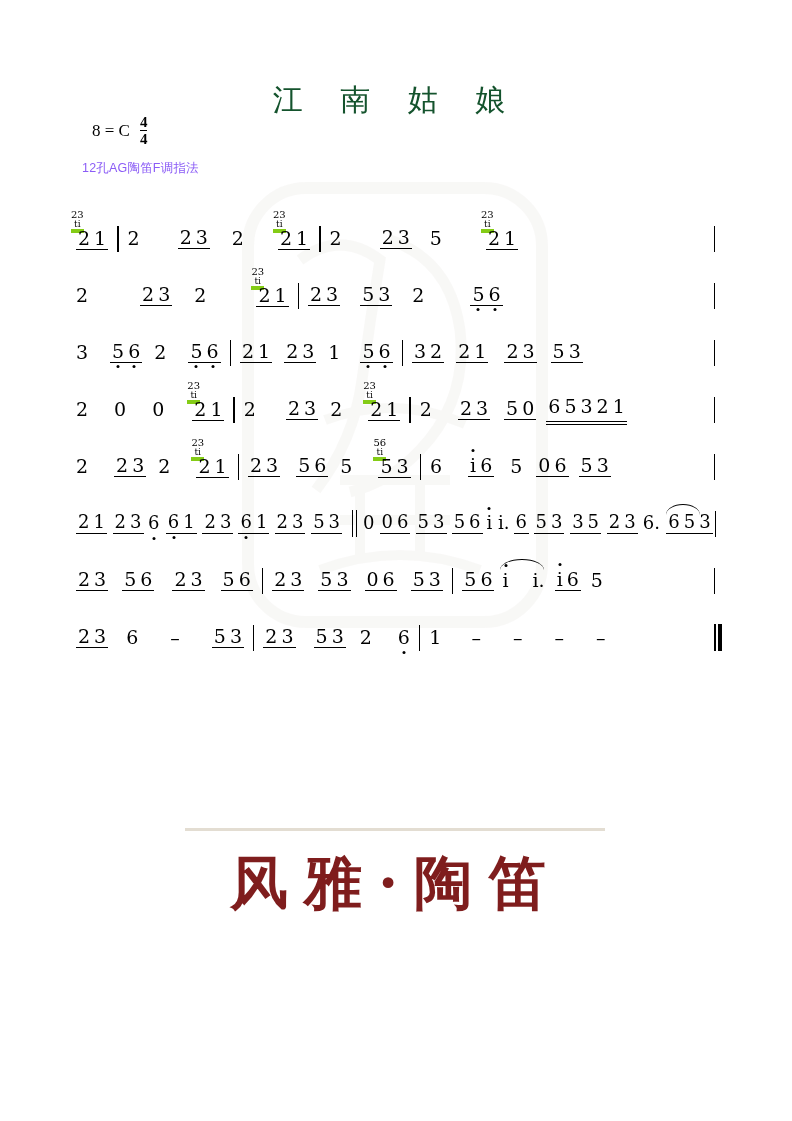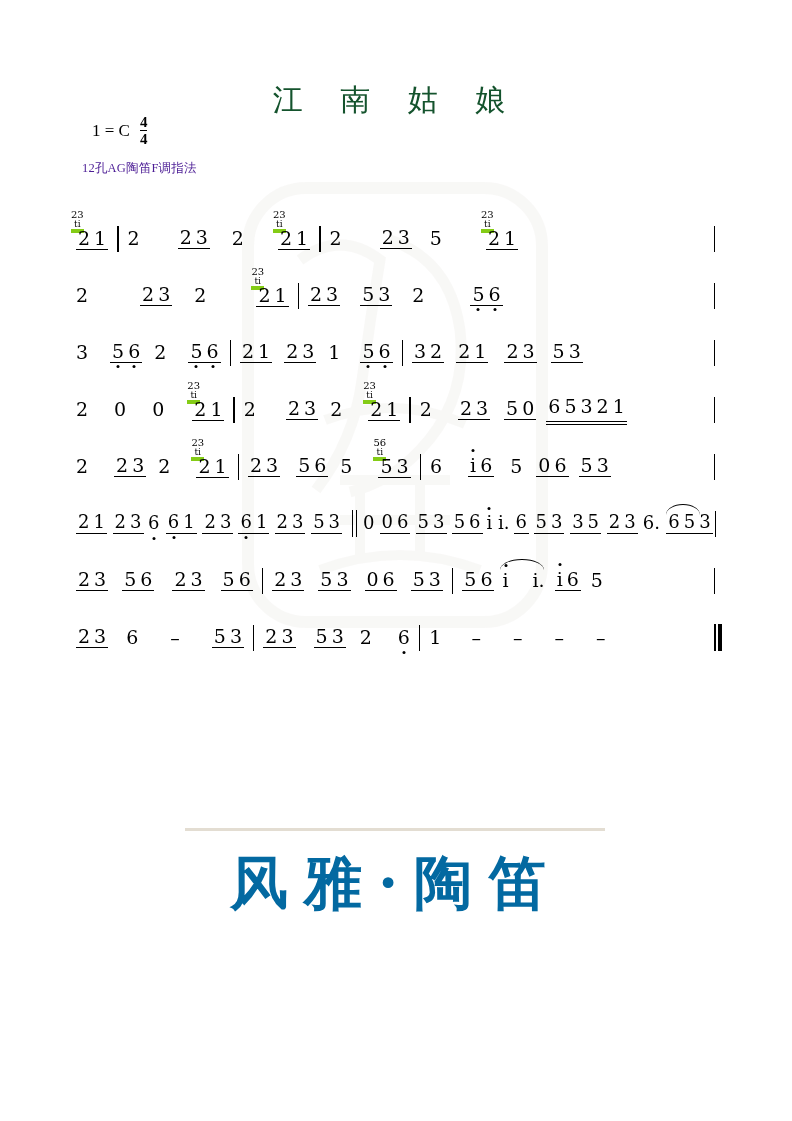--- a/index.html
+++ b/index.html
@@ -45,21 +45,21 @@
     background:#e3ddd2;
     pointer-events:none;
   }
   .wm-cn{
     position:absolute;
     left:0;right:0; top:845px;
     text-align:center;
     font-family:"DejaVu Serif", serif;
     font-size:58px;
     letter-spacing:16px;
-    color:#0369a1;
+    color:#7f1d1d;
     font-weight:700;
     pointer-events:none;
     user-select:none;
   }
 
   
   .title{
     position:absolute;
     left:0;right:0;top:58px;
     text-align:center;
@@ -88,23 +88,23 @@
     line-height:1.0;
     font-size:15px;
     font-weight:bold;
     margin-left:4px;
   }
   .timesig .num{display:block;}
   .timesig .den{display:block;border-top:1.3px solid #000;padding-top:1px;}
   .fingering{
     position:absolute;
     left:82px; top:160px;
-    font-family:Liberation Serif, serif;
+    font-family:Liberation Sans, sans-serif;
     font-size:12.5px;
-    color:#4c1d95;
+    color:#8b5cf6;
     letter-spacing:.2px;
   }
 
   
   .score{
     position:absolute;
     left:74px; top:210px;
     width:648px;
   }
   .line{
@@ -211,21 +211,21 @@
       <path d="M90 400 q80 -30 160 0" fill="none" stroke="#b9b2a4" stroke-width="10"></path>
     </svg>
   </div>
   <div class="wm-rule"></div>
   <div class="wm-cn">风雅·陶笛</div>
 
   <div class="title">江 南 姑 娘</div>
 
   <div class="keyblock">
     <div class="key-line">
-      <span>1 = C</span>
+      <span>8 = C</span>
       <span class="timesig">
         <span class="num">4</span>
         <span class="den">4</span>
       </span>
     </div>
   </div>
   <div class="fingering">12孔AG陶笛F调指法</div>
 
   <div class="score">
 

